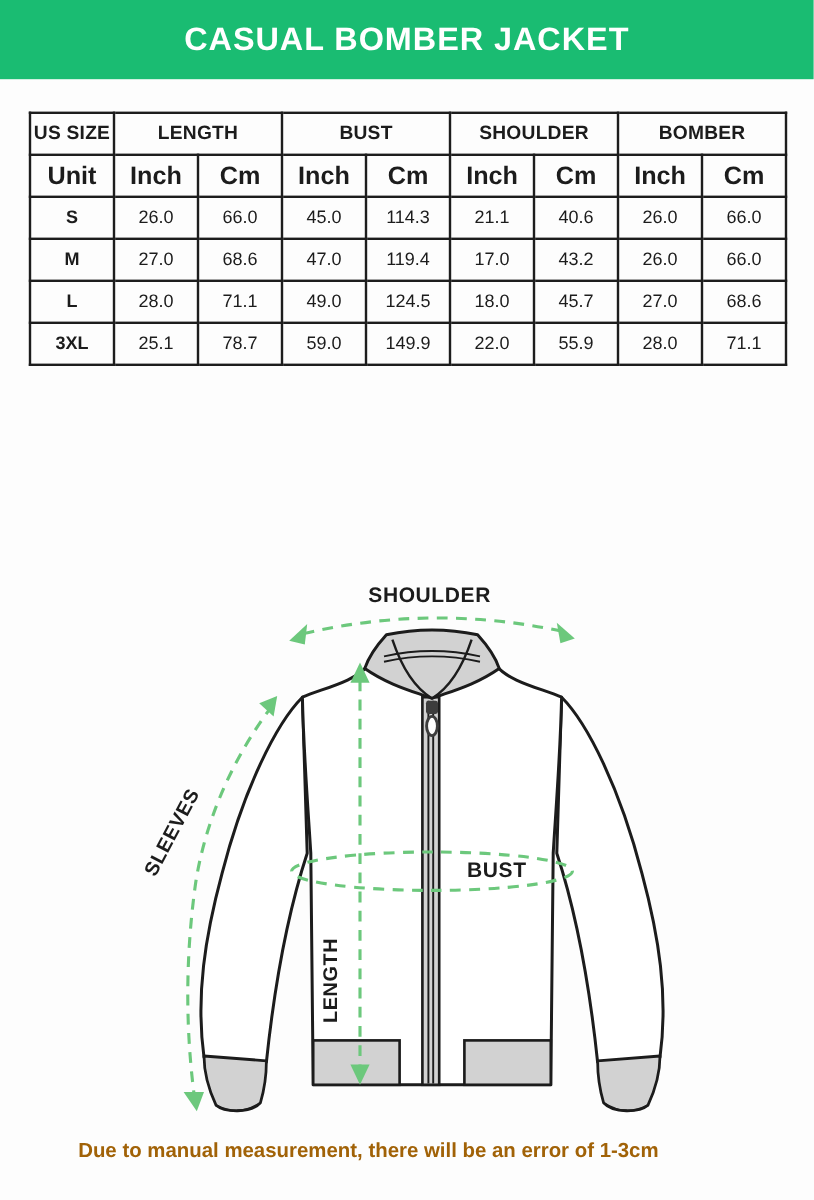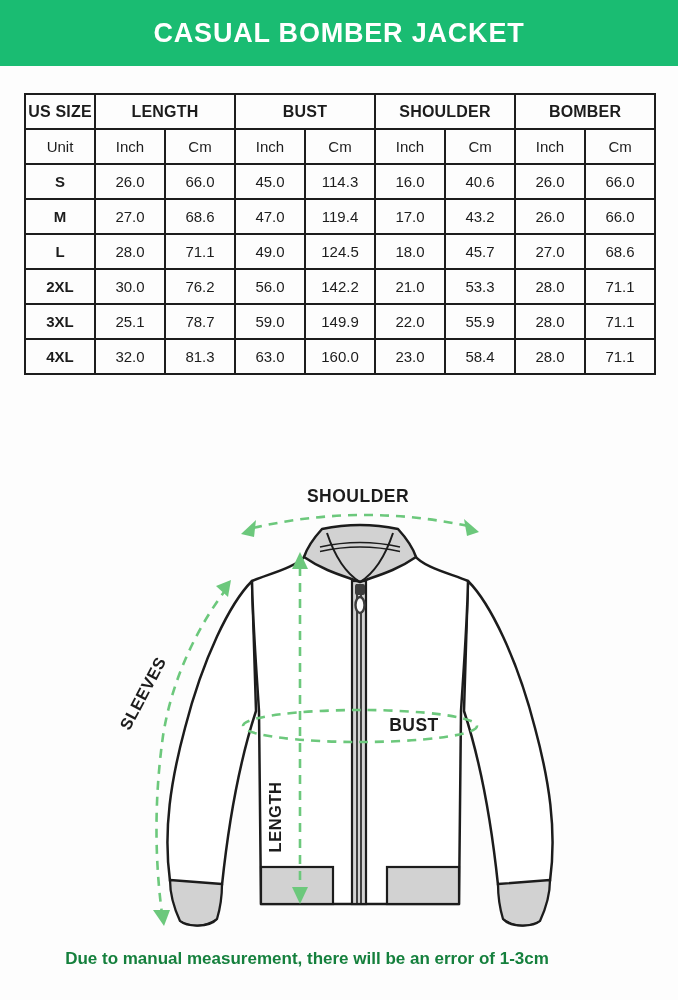--- a/index.html
+++ b/index.html
@@ -19,27 +19,27 @@
   .chart-wrap { position:absolute; top:93px; left:24px; }
   table.size-chart {
     border-collapse:collapse; table-layout:fixed; width:630px;
     background:#fdfdfd;
   }
   table.size-chart th, table.size-chart td {
     border:2px solid #1d1d1d; height:33px; text-align:center; vertical-align:middle;
     padding:0; overflow:hidden;
   }
   .group-row th { font-size:16px; font-weight:bold; letter-spacing:0.2px; }
-  .unit-row th { font-size:15px; font-weight:normal; }
+  .unit-row th { font-size:21px; font-weight:bold; }
   td.size-cell { font-size:15px; font-weight:bold; }
   td.val-cell { font-size:15px; font-weight:normal; }
   .diagram { position:absolute; top:478px; left:0; width:678px; height:470px; }
   .note {
     position:absolute; top:949px; left:0; width:614px; text-align:center;
-    color:#15803d; font-size:17px; font-weight:bold;
+    color:#a16207; font-size:17px; font-weight:bold;
   }
   .svg-label { font-family:"Liberation Sans", sans-serif; font-weight:bold; fill:#1c1c1c; }
 </style>
 </head>
 <body>
 
 <div class="header">
   <span class="header-title">CASUAL BOMBER JACKET</span>
 </div>
 
@@ -76,21 +76,21 @@
         <th>Cm</th>
       </tr>
     </thead>
     <tbody>
       <tr>
         <td class="size-cell">S</td>
         <td class="val-cell">26.0</td>
         <td class="val-cell">66.0</td>
         <td class="val-cell">45.0</td>
         <td class="val-cell">114.3</td>
-        <td class="val-cell">16.0</td>
+        <td class="val-cell">21.1</td>
         <td class="val-cell">40.6</td>
         <td class="val-cell">26.0</td>
         <td class="val-cell">66.0</td>
       </tr>
       <tr>
         <td class="size-cell">M</td>
         <td class="val-cell">27.0</td>
         <td class="val-cell">68.6</td>
         <td class="val-cell">47.0</td>
         <td class="val-cell">119.4</td>
@@ -104,49 +104,27 @@
         <td class="val-cell">28.0</td>
         <td class="val-cell">71.1</td>
         <td class="val-cell">49.0</td>
         <td class="val-cell">124.5</td>
         <td class="val-cell">18.0</td>
         <td class="val-cell">45.7</td>
         <td class="val-cell">27.0</td>
         <td class="val-cell">68.6</td>
       </tr>
       <tr>
-        <td class="size-cell">2XL</td>
-        <td class="val-cell">30.0</td>
-        <td class="val-cell">76.2</td>
-        <td class="val-cell">56.0</td>
-        <td class="val-cell">142.2</td>
-        <td class="val-cell">21.0</td>
-        <td class="val-cell">53.3</td>
-        <td class="val-cell">28.0</td>
-        <td class="val-cell">71.1</td>
-      </tr>
-      <tr>
         <td class="size-cell">3XL</td>
         <td class="val-cell">25.1</td>
         <td class="val-cell">78.7</td>
         <td class="val-cell">59.0</td>
         <td class="val-cell">149.9</td>
         <td class="val-cell">22.0</td>
         <td class="val-cell">55.9</td>
-        <td class="val-cell">28.0</td>
-        <td class="val-cell">71.1</td>
-      </tr>
-      <tr>
-        <td class="size-cell">4XL</td>
-        <td class="val-cell">32.0</td>
-        <td class="val-cell">81.3</td>
-        <td class="val-cell">63.0</td>
-        <td class="val-cell">160.0</td>
-        <td class="val-cell">23.0</td>
-        <td class="val-cell">58.4</td>
         <td class="val-cell">28.0</td>
         <td class="val-cell">71.1</td>
       </tr>
     </tbody>
   </table>
 </div>
 
 <div class="diagram">
   <svg width="678" height="470" viewBox="0 0 678 470">
 

